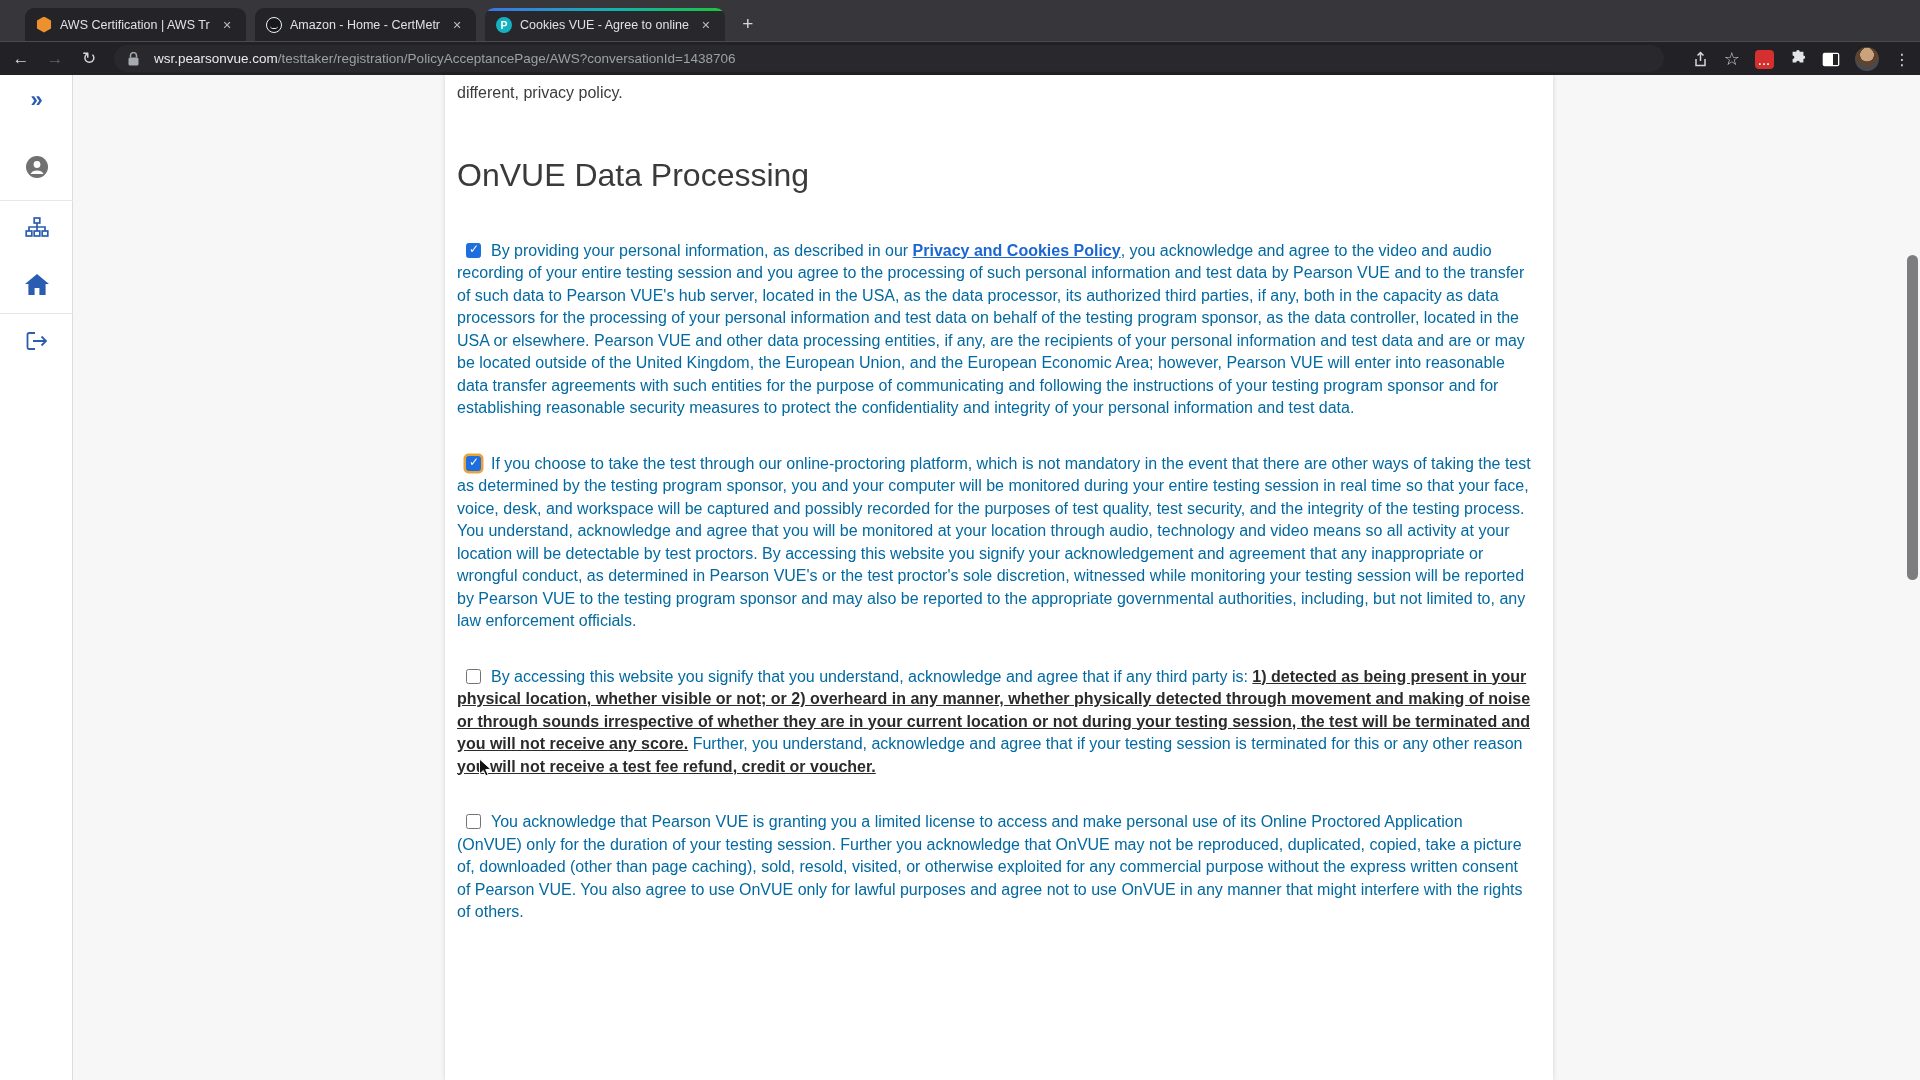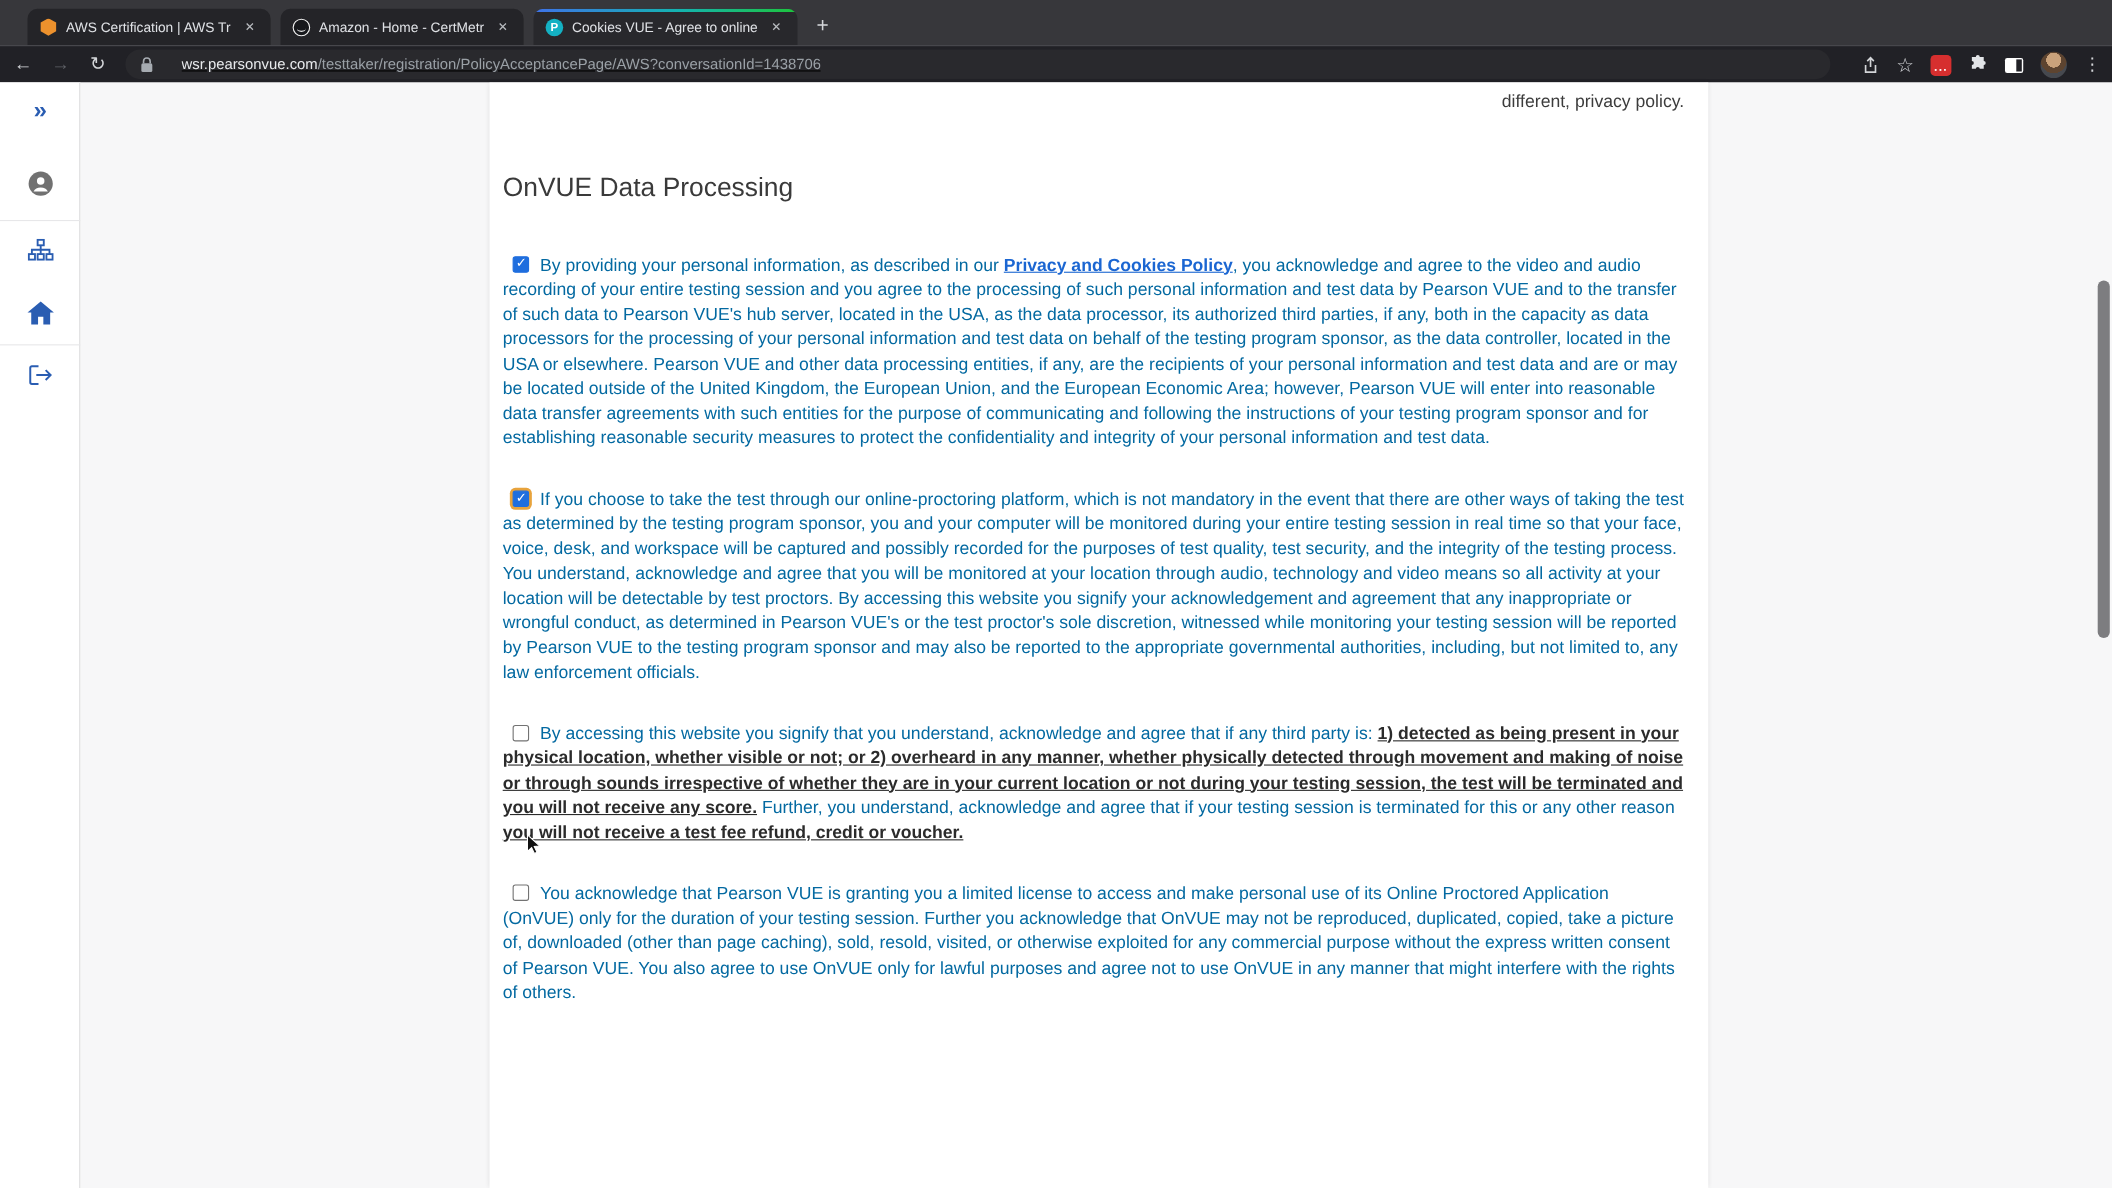--- a/index.html
+++ b/index.html
@@ -27,43 +27,43 @@
   .fav-pearson { background:#14b1c3; border-radius:50%; color:#fff; font-weight:bold;
     font-size:10.5px; text-align:center; line-height:16px; }
   .newtab { width:28px; height:28px; margin-bottom:2px; color:#d4d6d9; font-size:19px;
     line-height:26px; text-align:center; border-radius:50%; }
 
   .toolbar { position:relative; height:34px; background:#212126; border-top:1px solid #4a4a4f;
     display:flex; align-items:center; }
   .navbtn { width:26px; height:26px; text-align:center; line-height:25px; font-size:17px;
     color:#d3d5d8; margin-left:8px; border-radius:50%; }
   .navbtn.disabled { color:#5f6167; }
-  .urlbar { display:flex; align-items:center; gap:26px; height:27px; border-radius:14px;
-    background:#29292d; margin-left:12px; padding:0 14px; width:1550px;text-decoration:underline; }
+  .urlbar { display:flex; align-items:center; gap:15px; height:27px; border-radius:14px;
+    background:#29292d; margin-left:12px; padding:0 14px; width:1550px; }
   .url-text { font-size:13.5px; color:#9aa0a6; white-space:nowrap; overflow:hidden; }
   .url-text b { color:#e8eaed; font-weight:400; }
   .tool-right { position:absolute; right:10px; top:0; height:34px; display:flex; align-items:center; gap:15px; }
   .glyph { color:#d3d5d8; font-size:15px; }
   .ext-red { width:19px; height:19px; background:#d62f2f; border-radius:4px; position:relative; }
   .ext-red::after { content:"···"; position:absolute; left:0; right:0; bottom:-1px; text-align:center;
     color:#fff; font-size:11px; font-weight:bold; letter-spacing:0.5px; }
   .avatar { width:24px; height:24px; border-radius:50%;
     background:radial-gradient(circle at 50% 32%, #caa27b 0 33%, #5d4430 34% 58%, #46494f 59% 100%); }
 
   
   .page { position:absolute; top:75px; left:0; width:1920px; height:1005px; background:#f7f7f8; }
   .sidebar { position:absolute; left:0; top:0; width:73px; height:1005px; background:#fff;
     border-right:1px solid #dcdcde; }
   .side-div { position:absolute; left:0; width:73px; border-top:1px solid #e7e7e9; }
   .side-ico { position:absolute; left:0; width:73px; text-align:center; }
 
   .card { position:absolute; left:445px; top:0; width:1108px; height:1005px; background:#fff;
     box-shadow:0 0 5px rgba(0,0,0,0.14); padding:7px 22px 0 12px; }
-  .intro { font-size:16px; color:#3c3c3c; line-height:22.5px;text-align:right; }
-  .policy-heading { font-size:24px; font-weight:400; color:#3a3a3a; margin:52px 0 46px; }
+  .intro { font-size:16px; color:#3c3c3c; line-height:22.5px; }
+  .policy-heading { font-size:32px; font-weight:400; color:#3a3a3a; margin:52px 0 46px; }
   .policy-item { display:block; font-size:16px; color:#3c3c3c; line-height:22.5px; margin-bottom:33px; }
   .cb { display:inline-block; width:15px; height:15px; border:1.5px solid #737373; border-radius:2.5px;
     background:#fff; vertical-align:-2px; margin:0 10px 0 9px; position:relative; }
   .cb.checked { background:#1f6ede; border-color:#1f6ede; }
   .cb.checked::after { content:"✓"; position:absolute; left:0; top:-2px; width:12px; color:#fff;
     font-size:12px; font-weight:bold; line-height:15px; text-align:center; padding-left:1px; }
   .cb.focused { box-shadow:0 0 0 2.5px #e8a33c; }
   .seg-normal { color:#0369a1; }
   .seg-bold_underline { color:#2b2b2b; font-weight:bold; text-decoration:underline;margin-top:18px; }
   .link { color:#1b66d2; text-decoration:underline;font-weight:bold; }

